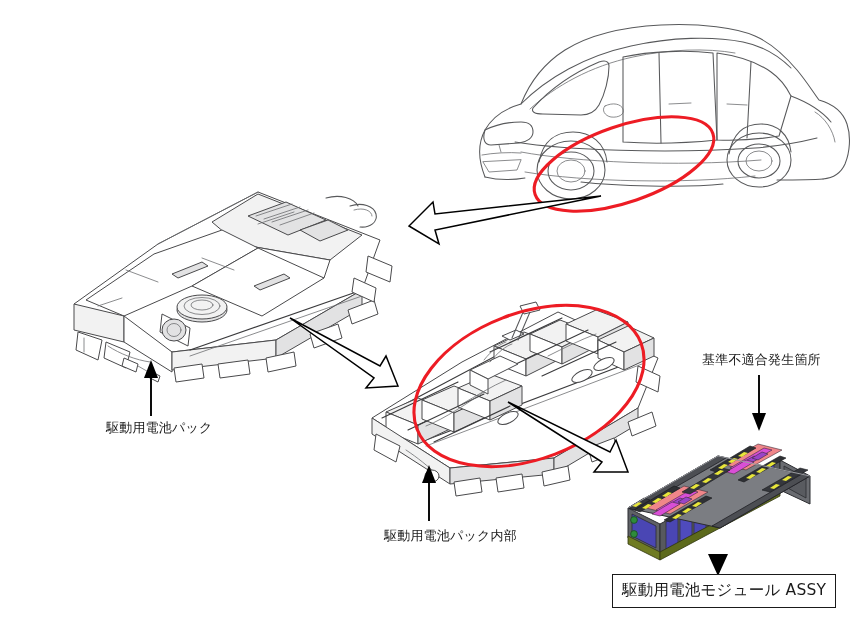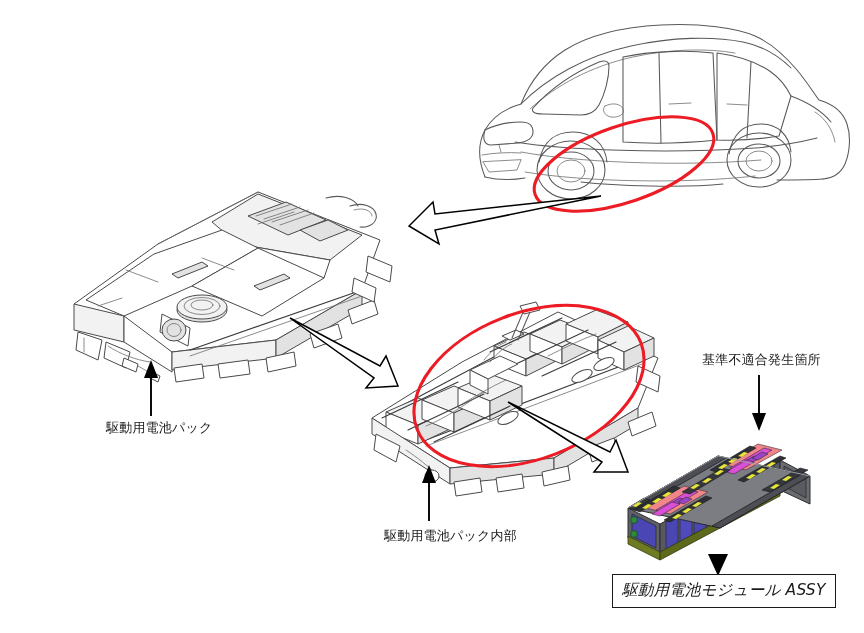--- a/index.html
+++ b/index.html
@@ -26,21 +26,20 @@
   .label-boxed{
     position:absolute;
     font-family:"DejaVu Sans","Liberation Sans",sans-serif;
     font-size:15.5px;
     color:#1b1b1b;
     white-space:nowrap;
     border:1.3px solid #1a1a1a;
     padding:5px 9px 6px 9px;
     background:#ffffff;
     letter-spacing:.2px;
-    font-style:italic;
   }
 
   
   .ln{fill:none;stroke:#58595b;stroke-width:1.05;stroke-linejoin:round;stroke-linecap:round;}
   .ln-dark{fill:none;stroke:#3b3b3d;stroke-width:1.15;stroke-linejoin:round;stroke-linecap:round;}
   .ln-thin{fill:none;stroke:#6d6e71;stroke-width:.8;stroke-linejoin:round;stroke-linecap:round;}
   .ln-fill{fill:#ffffff;stroke:#4a4a4c;stroke-width:1.0;stroke-linejoin:round;}
   .ln-fillg{fill:#f2f2f2;stroke:#4a4a4c;stroke-width:1.0;stroke-linejoin:round;}
   .ln-fillgd{fill:#e2e2e3;stroke:#4a4a4c;stroke-width:1.0;stroke-linejoin:round;}
 

